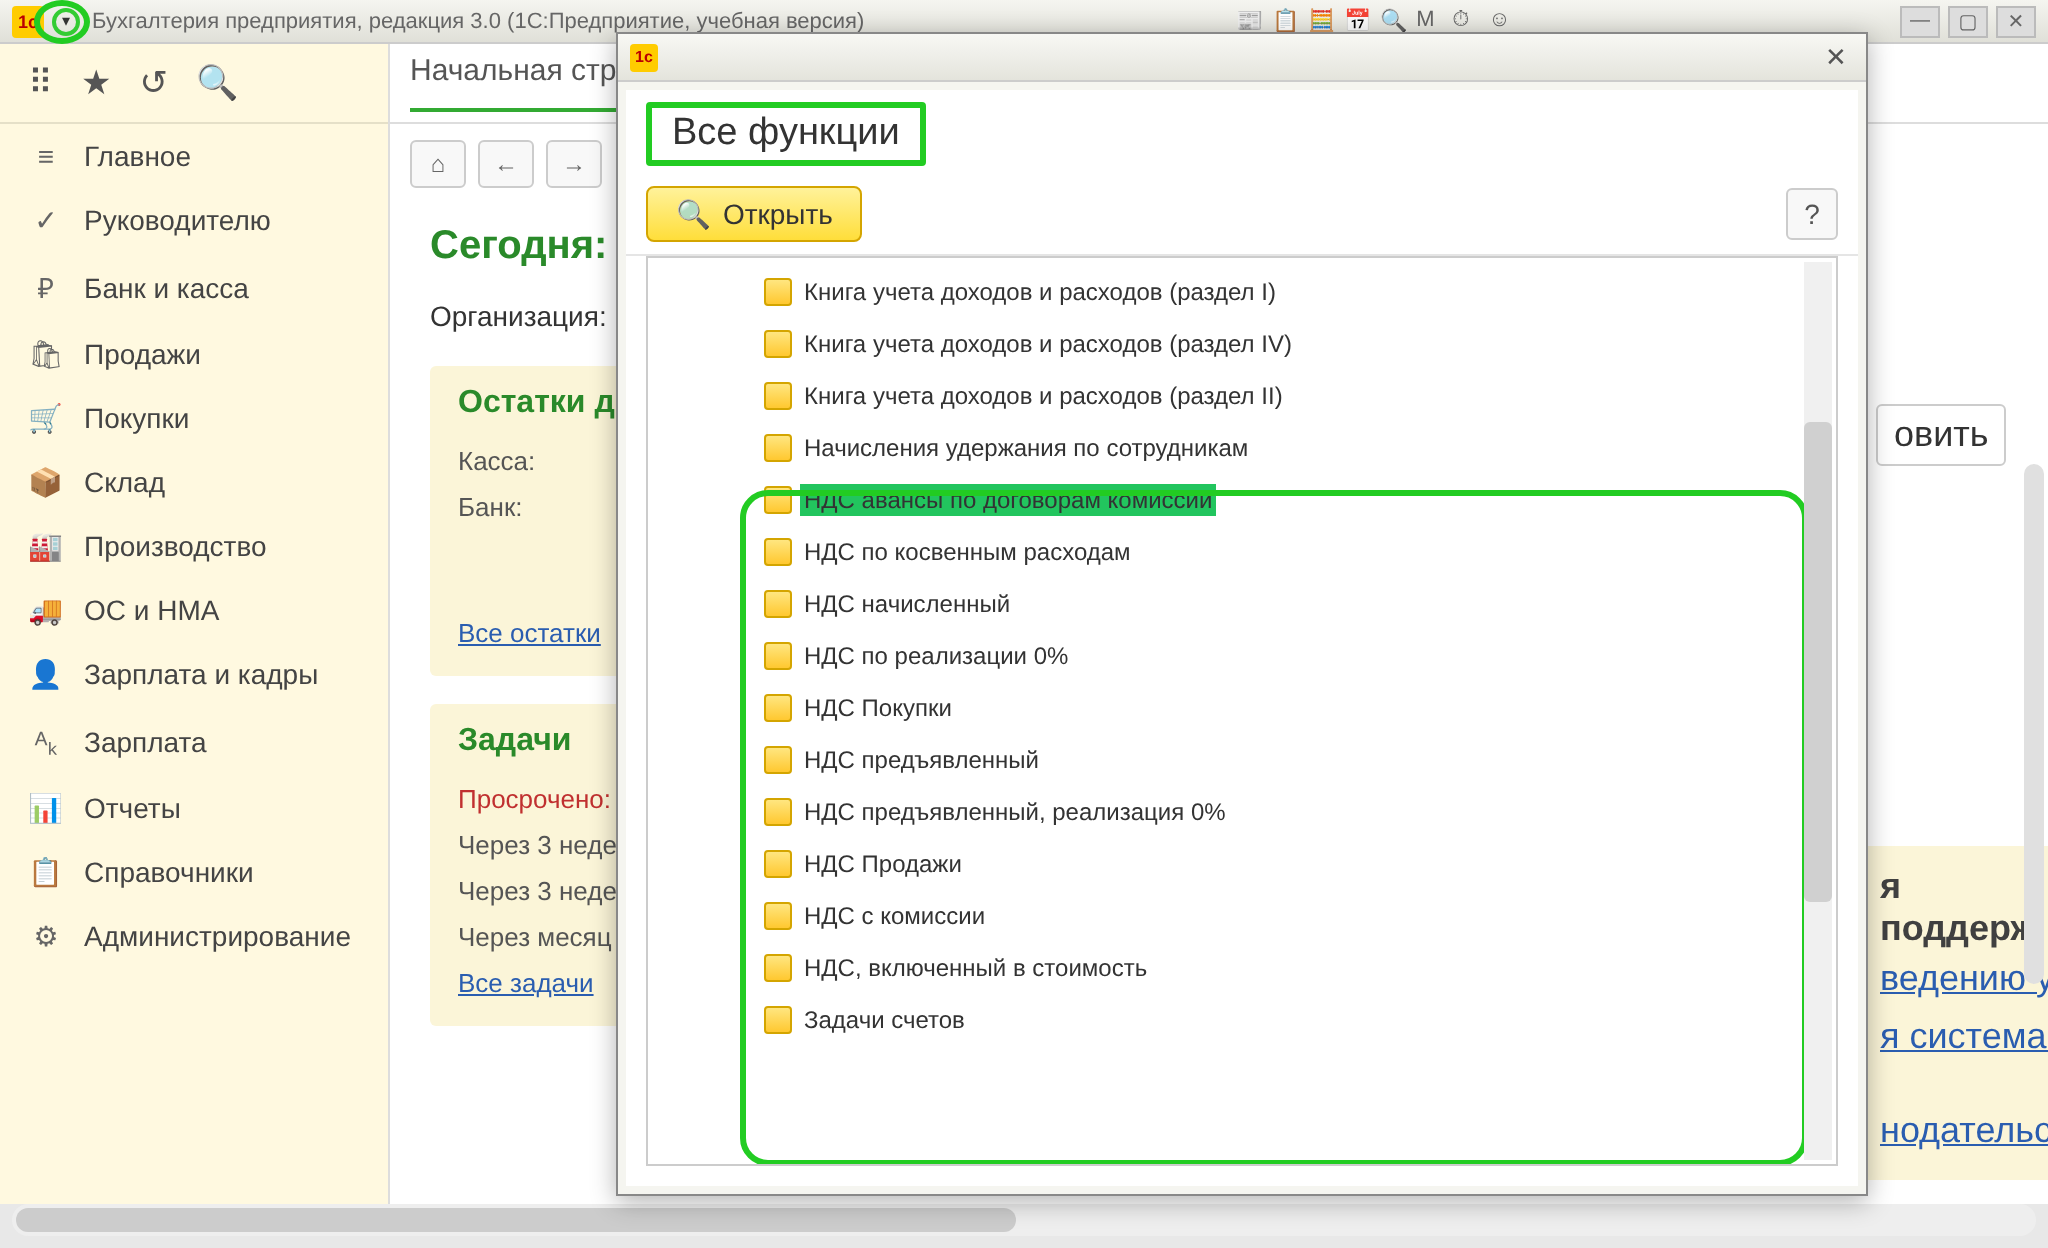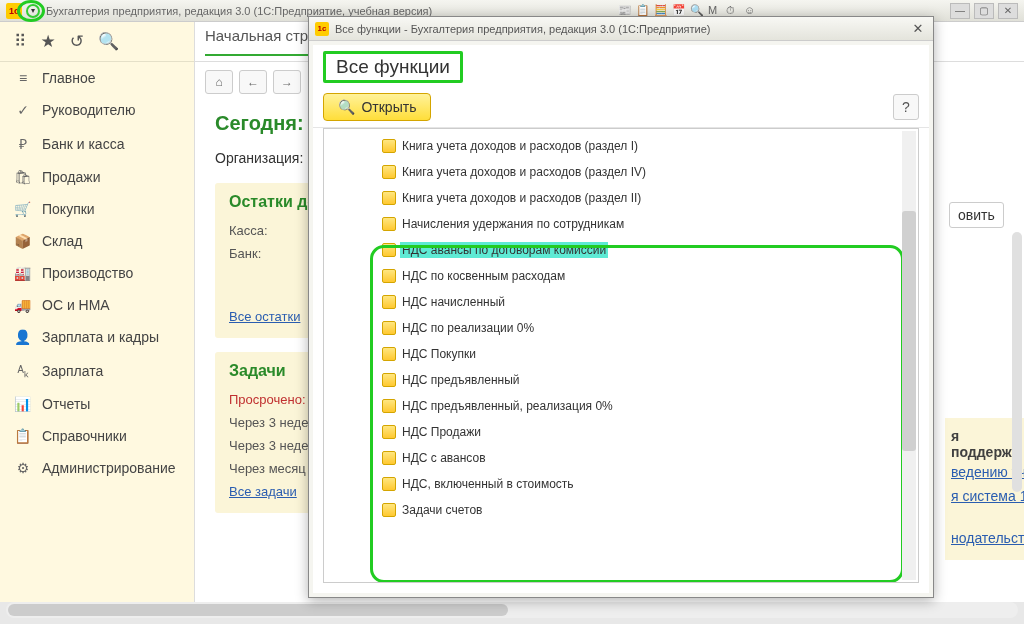--- a/index.html
+++ b/index.html
@@ -28,41 +28,41 @@
   .today-block { padding: 10px 20px; }
   .today-title { color: #2a8a2a; font-size: 20px; font-weight: bold; margin-bottom: 12px;}
   .org-row { font-size: 14px; color: #333; margin-bottom: 14px; display:flex;align-items:center;gap:6px;}
   .org-row .fld{border:1px solid #f0c000;height:22px;width:10px;}
   .panel { background: #fbf5d8; padding: 10px 14px; border-radius: 3px; margin-bottom: 14px;}
   .panel h4 { color: #2a8a2a; font-size: 16px; font-weight: bold; margin-bottom: 8px;}
   .panel .row { font-size: 13px; color: #555; padding: 4px 0;}
   .panel .link { color: #2a5db0; text-decoration: underline; cursor:pointer;}
   .panel .overdue { color: #c03030;}
 
-  .right-slice { position:absolute; right:0; top:60px; width:90px; height:520px; background:#fff; overflow:hidden; font-size:14px;padding-left:11px;}
+  .right-slice { position:absolute; right:0; top:60px; width:90px; height:520px; background:#fff; overflow:hidden; font-size:18px;}
   .right-slice .rbtn { border:1px solid #ccc;border-radius:3px;padding:4px 8px;margin:120px 4px 10px;display:inline-block;}
   .right-slice .rblock { background:#fbf5d8;padding:10px 6px;margin-top:180px;}
   .right-slice .rblock div{color:#2a5db0;text-decoration:underline;padding:4px 0;white-space:nowrap;}
   .right-slice .rblock h4{color:#404040;font-weight:bold;}
   .right-slice .scrollbar{position:absolute;right:2px;top:150px;width:10px;height:260px;background:#e0e0e0;border-radius:5px;}
 
   .modal { position: absolute; left: 308px; top: 16px; width: 626px; height: 582px; background: #f5f5f0; border: 1px solid #888; box-shadow: 0 3px 12px rgba(0,0,0,0.3); display:flex;flex-direction:column;}
   .modal-titlebar { height: 24px; background: linear-gradient(#f8f8f4,#e4e4dc); display:flex;align-items:center;padding:0 6px;font-size:11px;color:#555;border-bottom:1px solid #ccc;}
   .modal-titlebar .logo { width:14px;height:14px;background:#ffcc00;border-radius:2px;margin-right:6px;font-size:8px;display:flex;align-items:center;justify-content:center;color:#b00;font-weight:bold;}
   .modal-titlebar .x { margin-left:auto;width:18px;text-align:center;cursor:pointer;font-size:13px;}
   .modal-body { flex:1; background:#fff; margin:4px; display:flex;flex-direction:column;overflow:hidden;}
   .modal-header { padding: 6px 10px 4px;}
   .modal-header h2 { font-size: 19px; color:#333; font-weight:normal; display:inline-block; border:3px solid #2c2; border-radius:2px; padding:2px 10px;}
   .modal-toolbar { padding: 6px 10px; display:flex; gap:8px; align-items:center; border-bottom:1px solid #e5e5e5;}
   .open-btn { background: linear-gradient(#fff29a,#ffde3a); border:1px solid #d4a500; border-radius:4px; padding:5px 14px; font-size:14px; display:flex;align-items:center;gap:6px; cursor:pointer;}
   .help-btn { margin-left:auto; width:26px;height:26px; border:1px solid #ccc;border-radius:3px;background:#f8f8f8;display:flex;align-items:center;justify-content:center;font-size:14px;color:#555;cursor:pointer;}
   .tree { flex:1; border:1px solid #ccc; margin:0 10px 10px; overflow-y:auto; padding:4px 0; position:relative;}
   .tree-item { display:flex; align-items:center; gap:4px; padding:5px 6px 5px 58px; font-size:12px; color:#333; cursor:pointer;}
   .tree-item .tico { width:14px;height:14px;background:linear-gradient(#ffe680,#ffc830);border:1px solid #d4a500;border-radius:2px;flex-shrink:0;position:relative;}
-  .tree-item.selected .label { background:#5eead4; }
+  .tree-item.selected .label { background:#22c55e; }
   .tree-item .label { padding:1px 2px;}
   .tree-highlight { position:absolute; border:3px solid #2c2; border-radius:14px; left:46px; right:14px; top:116px; height:338px; pointer-events:none;}
   .tree .scroll{position:absolute;right:2px;top:2px;bottom:2px;width:14px;background:#f0f0f0;}
   .tree .scroll .thumb{position:absolute;top:80px;width:14px;height:240px;background:#d0d0d0;border-radius:3px;}
 
   .hscroll { height:16px; background:#eee; margin:0 6px 2px; border-radius:8px; position:relative;}
   .hscroll .th{position:absolute;left:2px;top:2px;height:12px;width:500px;background:#ccc;border-radius:6px;}
 
   .annot-circle { position:absolute; left:17px; top:0px; width:28px; height:22px; border:3px solid #2c2; border-radius:50%; pointer-events:none;}
 </style>
@@ -201,21 +201,20 @@
   </div>
 </div>
 
 <div class="hscroll">
     <div class="th"></div>
   </div>
 
 <div class="modal">
   <div class="modal-titlebar">
     <span class="logo">1c</span>
-    <span>Все функции - Бухгалтерия предприятия, редакция 3.0  (1С:Предприятие)</span>
     <span class="x">✕</span>
   </div>
   <div class="modal-body">
     <div class="modal-header">
       <h2>Все функции</h2>
     </div>
     <div class="modal-toolbar">
       <div class="open-btn">
         <span>🔍</span>
         <span>Открыть</span>
@@ -267,21 +266,21 @@
           <div class="tree-item">
             <span class="tico"></span>
             <span class="label">НДС предъявленный, реализация 0%</span>
           </div>
           <div class="tree-item">
             <span class="tico"></span>
             <span class="label">НДС Продажи</span>
           </div>
           <div class="tree-item">
             <span class="tico"></span>
-            <span class="label">НДС с авансов</span>
+            <span class="label">НДС с комиссии</span>
           </div>
           <div class="tree-item">
             <span class="tico"></span>
             <span class="label">НДС, включенный в стоимость</span>
           </div>
           <div class="tree-item">
             <span class="tico"></span>
             <span class="label">Задачи счетов</span>
           </div>
         </div>

